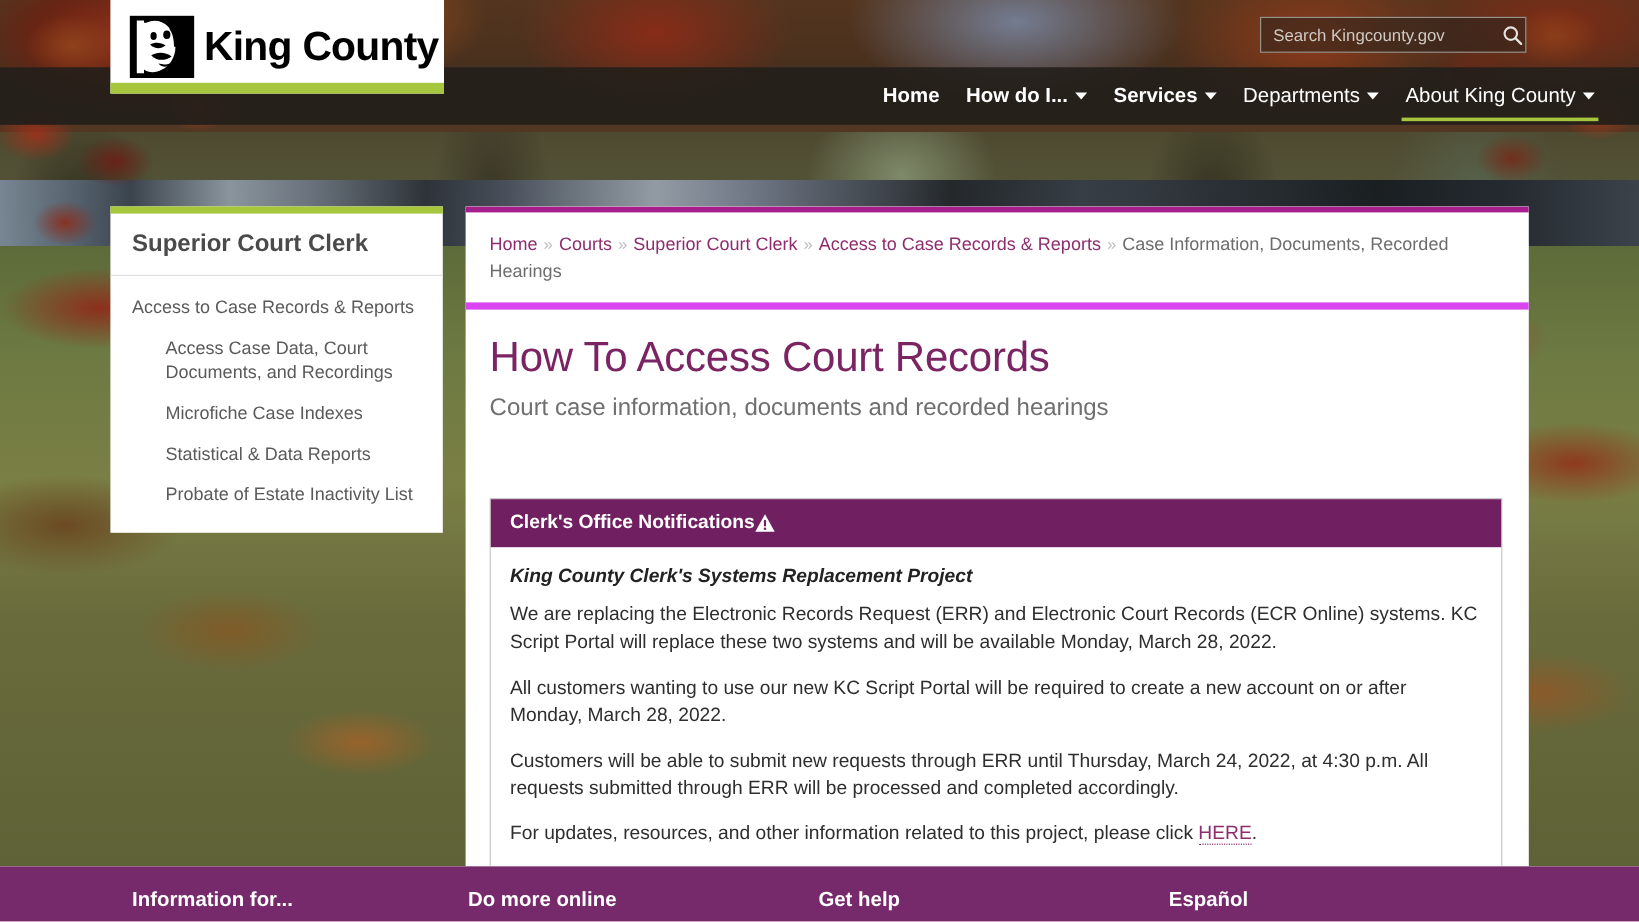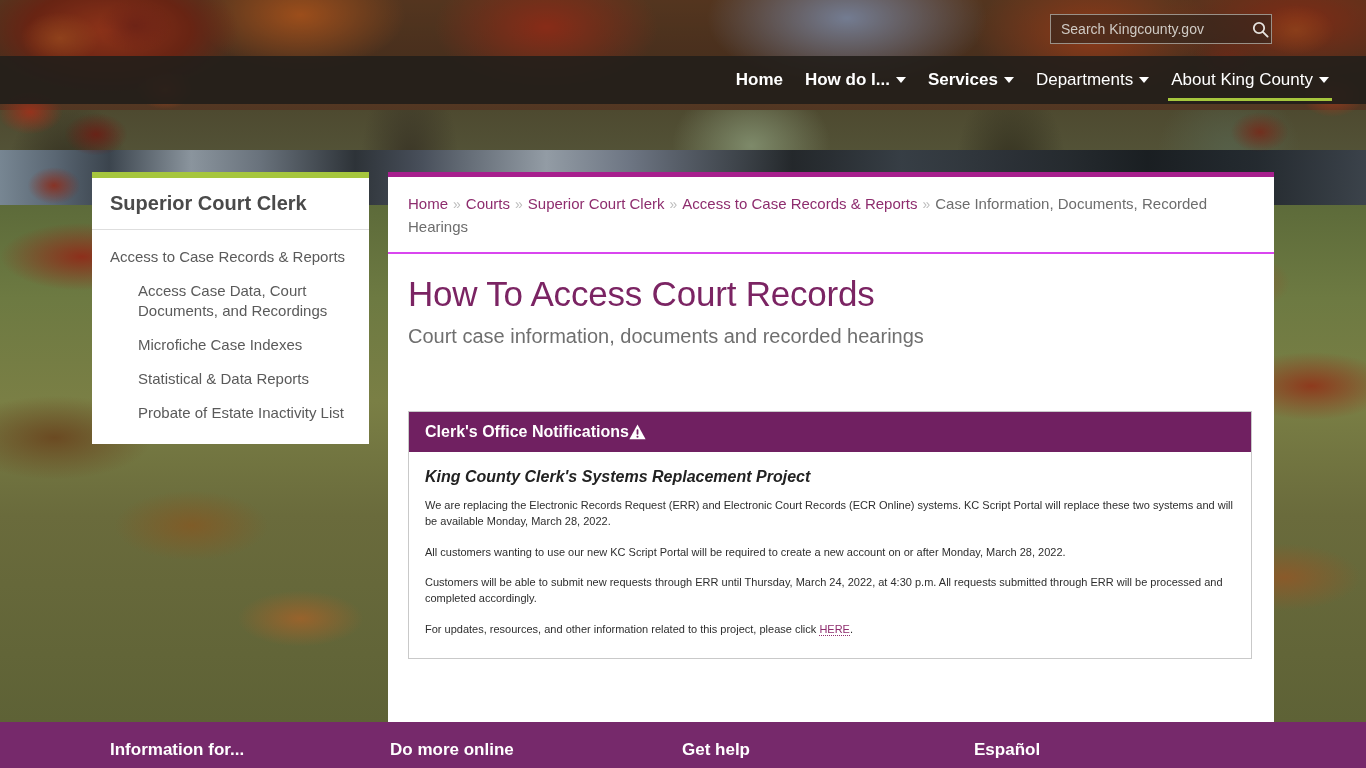--- a/index.html
+++ b/index.html
@@ -269,21 +269,21 @@
   #content-card .magenta-top {
     height: 5px;
     background: #a71f8d;
   }
 
   #breadcrumb {
     padding: 16px 20px 14px 20px;
     font-size: 15px;
     color: #6d6d6d;
     line-height: 1.5;
-    border-bottom: 2px solid #d946ef;
+    border-bottom: 6px solid #d946ef;
   }
   #breadcrumb a {
     color: #8e2d6e;
     text-decoration: none;
     cursor: pointer;
   }
   .bc-sep {
     color: #bdbdbd;
     padding: 0 5px;
     font-size: 14px;
@@ -327,21 +327,21 @@
     padding: 16px 16px 20px 16px;
   }
   #notif-subtitle {
     font-size: 16px;
     font-weight: bold;
     font-style: italic;
     color: #222;
     margin-bottom: 12px;
   }
   .notif-para {
-    font-size: 11px;
+    font-size: 16px;
     color: #2e2e2e;
     line-height: 1.43;
     margin-bottom: 15px;
   }
   .notif-para:last-child { margin-bottom: 0; }
   .inline-link {
     color: #8e2d6e;
     border-bottom: 1px dotted #8e2d6e;
     text-decoration: none;
     cursor: pointer;
@@ -385,20 +385,35 @@
   <div class="bg-cars"></div>
   <div class="bg-ground"></div>
   <div class="bg-leafy-left"></div>
   <div class="bg-leafy-right"></div>
 </div>
 
 <header id="site-header">
   <div class="header-band-top"></div>
   <div class="header-band"></div>
 
+  <a id="logo-card">
+    <svg id="mlk-mark" viewBox="0 0 54 52">
+      <rect x="0" y="0" width="54" height="52" fill="#000"></rect>
+      <path d="M6 4 h6 v44 h-6 z" fill="#fff"></path>
+      <path d="M14 6 c6 -3 13 -2 18 3 c5 5 7 13 6 20 c-1 7 -5 13 -11 16 c-5 3 -11 3 -15 0 l0 -39 z" fill="#fff"></path>
+      <ellipse cx="20" cy="17" rx="2.6" ry="3.4" fill="#000"></ellipse>
+      <ellipse cx="31" cy="16" rx="3" ry="3.6" fill="#000"></ellipse>
+      <path d="M17 24 c4 -2 9 -2 13 1 c-4 3 -9 3 -13 -1 z" fill="#000"></path>
+      <path d="M18 33 c5 -3 12 -3 17 1 c-5 4 -13 4 -17 -1 z" fill="#000"></path>
+      <path d="M24 40 c4 1 8 1 11 -1 c-3 4 -8 5 -11 1 z" fill="#000"></path>
+      <path d="M36 10 c4 4 6 10 6 16 l-5 0 c0 -6 -1 -11 -4 -15 z" fill="#000"></path>
+    </svg>
+    <span id="logo-wordmark">King County</span>
+    <span class="green-rule"></span>
+  </a>
 
   <nav id="main-nav">
     <div class="nav-item bold">
       <span>Home</span>
     </div>
     <div class="nav-item bold">
       <span>How do I...</span>
       <span class="caret"></span>
     </div>
     <div class="nav-item bold">

